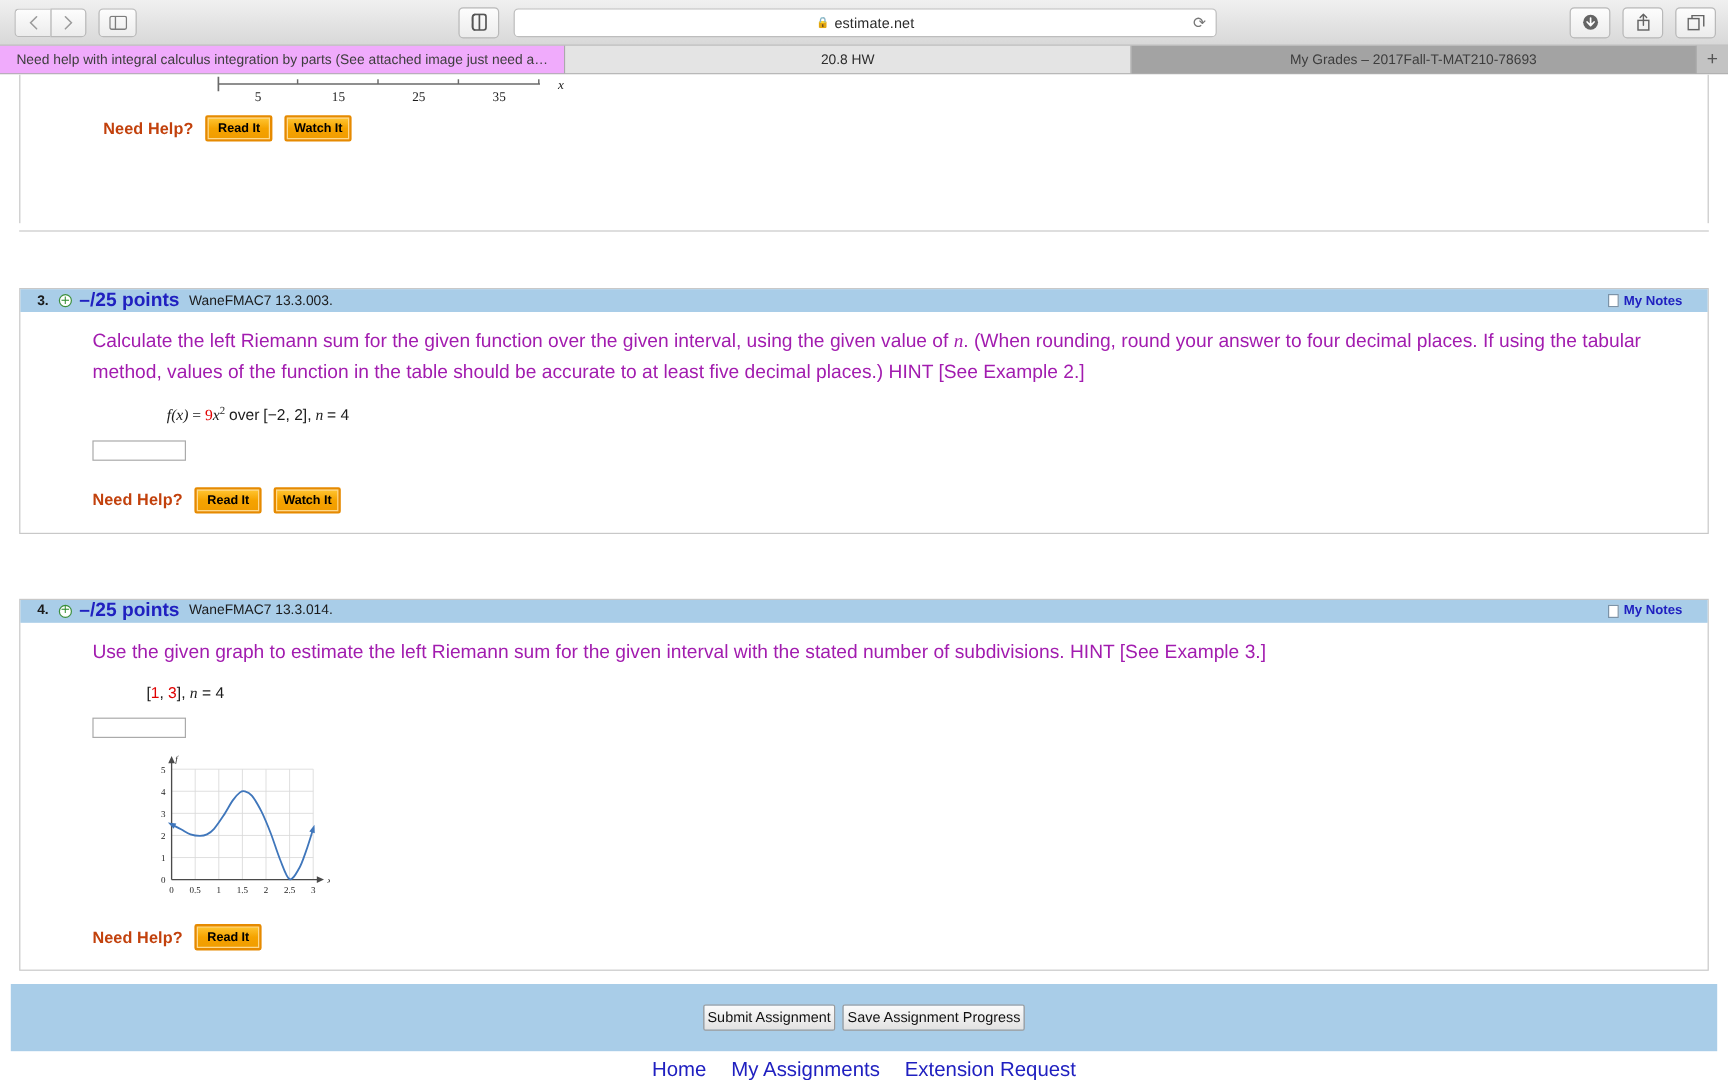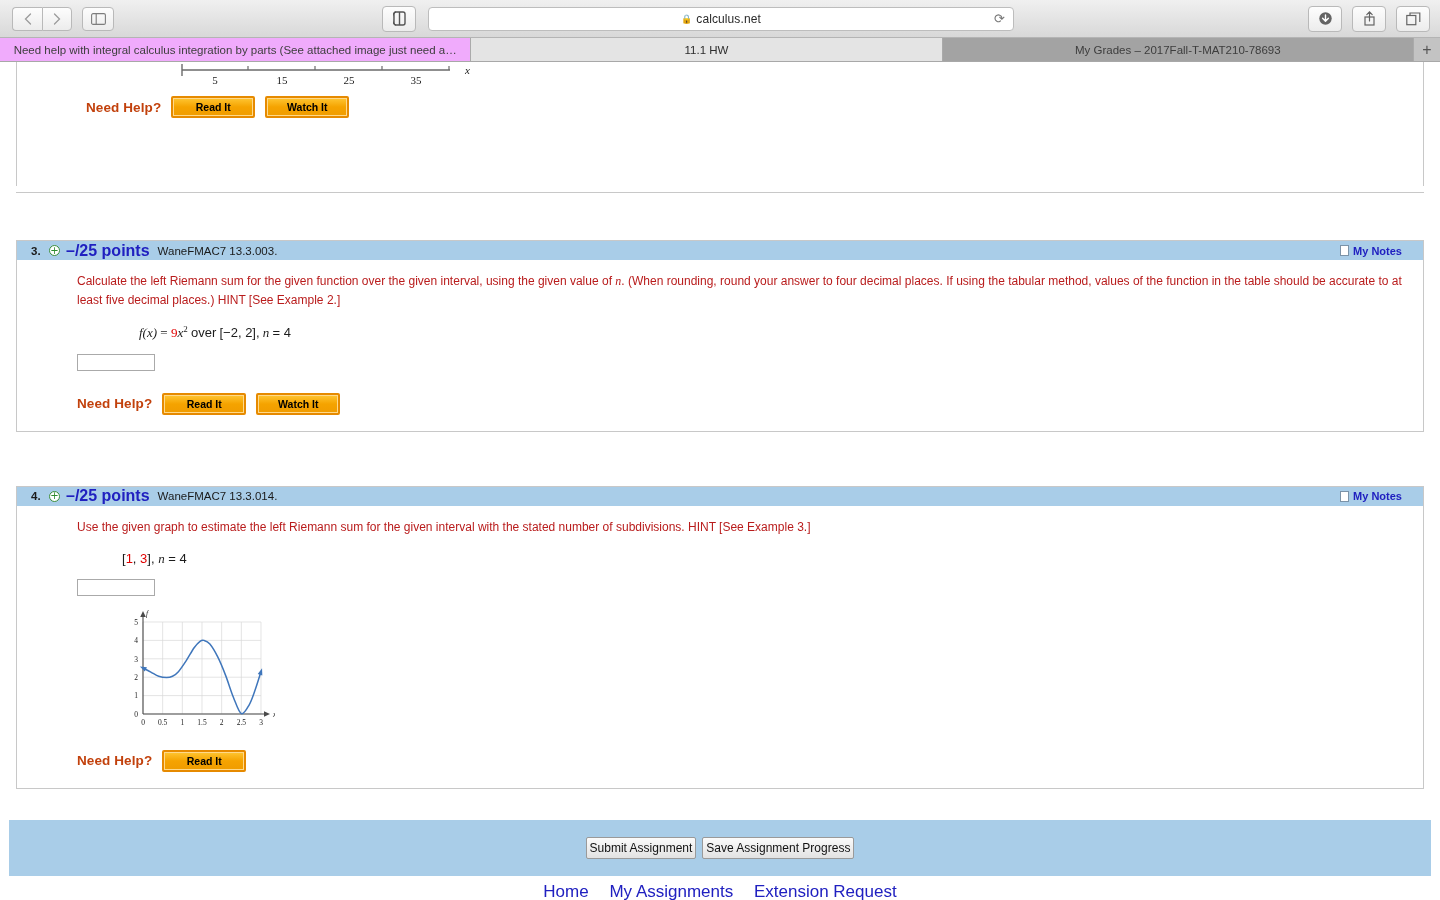--- a/index.html
+++ b/index.html
@@ -132,21 +132,21 @@
     display: flex; align-items: center; gap: 4px;
     color: #2020c0; font-weight: bold; font-size: 11px;
   }
   .note-icon {
     width: 9px; height: 11px;
     background: #fff; border: 1px solid #7b93a8;
     display: inline-block;
   }
   .qbody { padding: 12px 14px 16px 60px; position: relative; }
   .qtext {
-    font-size: 12px; color: #b91c1c; line-height: 1.6;
+    font-size: 16px; color: #a21caf; line-height: 1.6;
     max-width: 1330px;
   }
   .mathline {
     font-size: 13px; color: #1c1c1c;
     margin: 14px 0 0 62px;
     font-family: "Liberation Serif", serif;
   }
   .mathline.sans { font-family: "Liberation Sans", sans-serif; }
   .red { color: #e00000; }
   .ital { font-style: italic; font-family: "Liberation Serif", serif; }
@@ -167,21 +167,21 @@
     letter-spacing: .1px;
   }
   .help-btn {
     background: linear-gradient(to bottom, #ffc633 0%, #f5a300 50%, #f09c00 100%);
     border: 2px solid #e68a00;
     border-radius: 2px;
     color: #000;
     font-size: 10.5px;
     font-weight: bold;
     padding: 3px 0;
-    width: 84px;
+    width: 56px;
     text-align: center;
     box-shadow: inset 0 0 0 1px #ffd98a;
   }
 
   
   .graph-wrap { margin: 12px 0 0 38px; }
 
   
   .submit-bar {
     position: absolute;
@@ -250,21 +250,21 @@
   <div class="reader-btn">
     <svg width="13" height="15" viewBox="0 0 13 15">
       <rect x="1" y="1" width="11" height="13" rx="2" stroke="#555" stroke-width="1.4" fill="none"></rect>
       <path d="M6.5 1 L6.5 14" stroke="#555" stroke-width="1.4"></path>
       <path d="M3 1 A3.5 6.5 0 0 0 3 14" stroke="#555" stroke-width="1.3" fill="none"></path>
     </svg>
   </div>
 
   <div class="url-bar">
     <span class="lock-icon">🔒</span>
-    <span class="url-text">calculus.net</span>
+    <span class="url-text">estimate.net</span>
     <span class="reload-icon">⟳</span>
   </div>
 
   <div class="right-btns">
     <div class="rb">
       <svg width="15" height="15" viewBox="0 0 15 15">
         <circle cx="7.5" cy="7.5" r="6.2" fill="#646464"></circle>
         <path d="M7.5 4 L7.5 10 M4.6 7.3 L7.5 10.3 L10.4 7.3" stroke="#fff" stroke-width="1.4" fill="none" stroke-linecap="round" stroke-linejoin="round"></path>
       </svg>
     </div>
@@ -278,21 +278,21 @@
       <svg width="15" height="14" viewBox="0 0 15 14">
         <rect x="0.8" y="3.5" width="9" height="9.2" stroke="#646464" stroke-width="1.2" fill="none"></rect>
         <path d="M4 3.5 L4 1 L13.8 1 L13.8 10" stroke="#646464" stroke-width="1.2" fill="none"></path>
       </svg>
     </div>
   </div>
 </div>
 
 <div class="tab-bar">
   <div class="tab">Need help with integral calculus integration by parts (See attached image just need a…</div>
-  <div class="tab active">11.1 HW</div>
+  <div class="tab active">20.8 HW</div>
   <div class="tab inactive-dark">My Grades – 2017Fall-T-MAT210-78693</div>
   <div class="tab-newbtn">+</div>
 </div>
 
 <div class="page">
 
   <div class="top-remnant">
     <div class="remnant-border-left"></div>
     <div class="remnant-border-right"></div>
 

